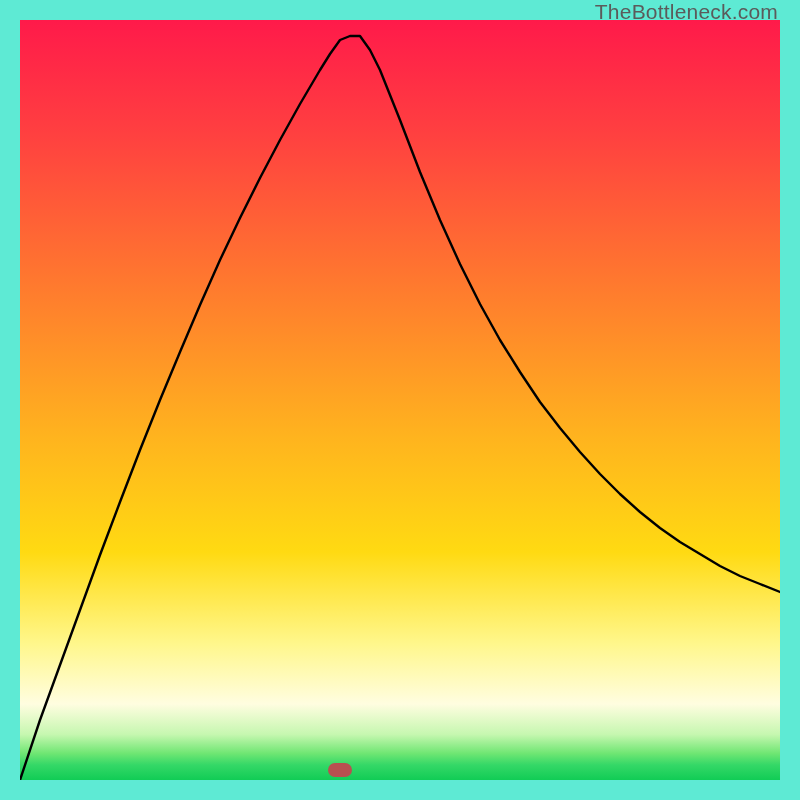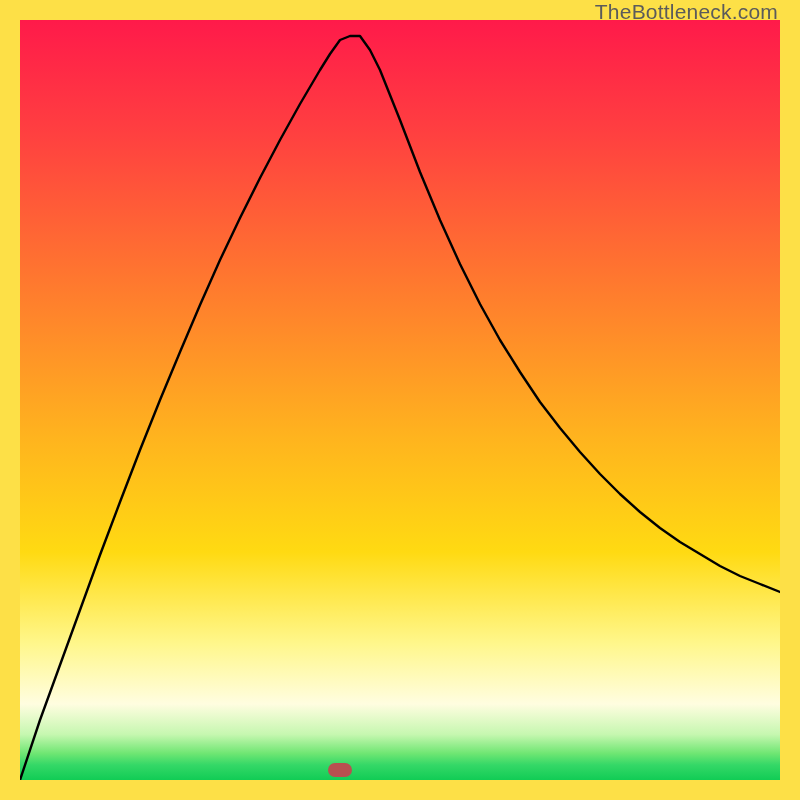--- a/index.html
+++ b/index.html
@@ -10,21 +10,21 @@
     background: #000;
     font-family: Arial, Helvetica, sans-serif;
     overflow: hidden;
   }
   .frame {
     position: absolute;
     left: 0;
     top: 0;
     width: 800px;
     height: 800px;
-    background: #fde047;
+    background: #5eead4;
   }
   .plot {
     position: absolute;
     left: 20px;
     top: 20px;
     width: 760px;
     height: 760px;
     overflow: hidden;
   }
   .gradient {

